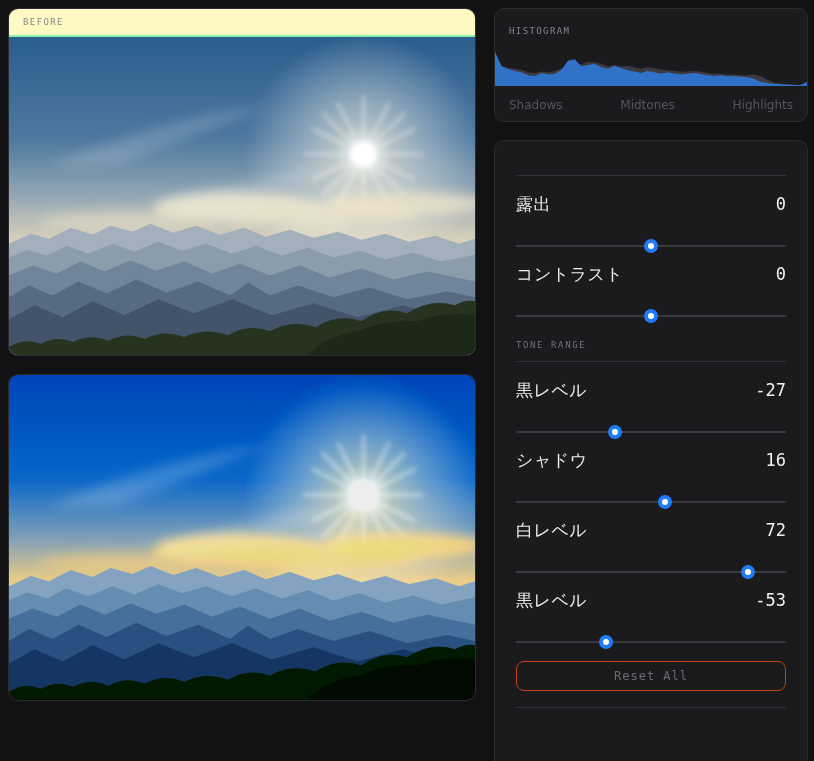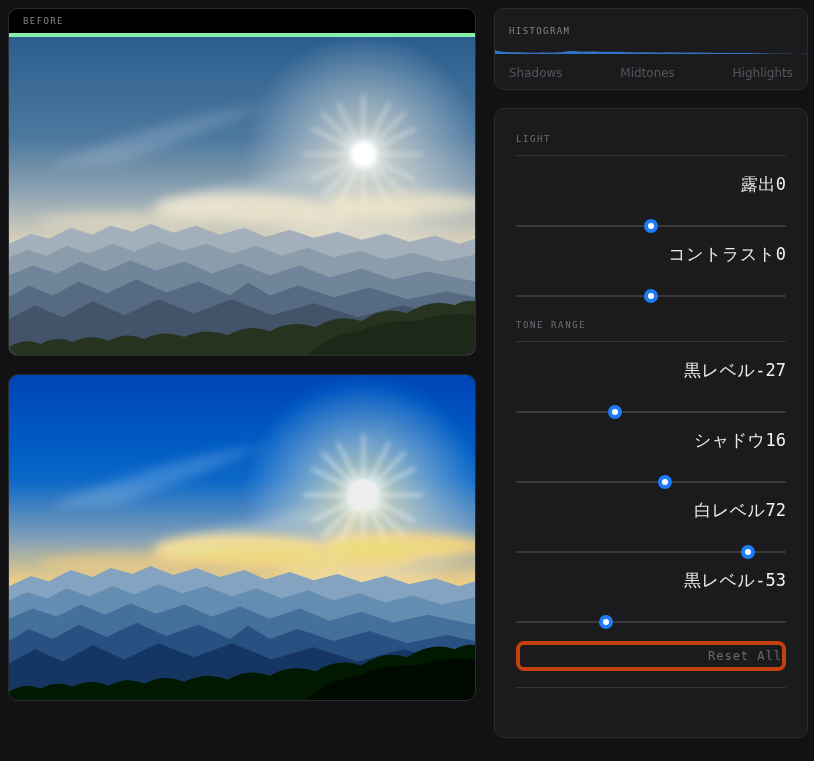--- a/index.html
+++ b/index.html
@@ -17,85 +17,85 @@
     background:#1b1b1d;
     border:1px solid #2c2c2f;
     border-radius:10px;
     overflow:hidden;
   }
 
   
   .img-panel { margin-bottom:18px; }
   .img-panel-header {
     height:28px; display:flex; align-items:center; gap:10px;
-    padding:0 14px; background:#000000; border-bottom:4px solid #86efac;
+    padding:0 14px; background:#fef9c3; border-bottom:2px solid #86efac;
   }
   .panel-title {
     font-family:"DejaVu Sans Mono", monospace;
     font-size:9px; letter-spacing:1.4px; color:#86868b; text-transform:uppercase;
   }
   .edited-badge {
     width:10px; height:21px; border-radius:4px; background:#ef9315;
     position:relative;
   }
   .edited-badge::after {
     content:""; position:absolute; left:1px; right:1px; top:9px; height:2px;
     background:#fff; border-radius:1px;
   }
   .scene-wrap { display:block; line-height:0; }
   .scene-before { height:318px; }
   .scene-after  { height:325px; }
   .scene-before svg, .scene-after svg { width:100%; height:100%; display:block; }
   .scene-after svg { filter:saturate(1.6) contrast(1.25) brightness(0.93); }
 
   
-  .hist-panel { height:82px; display:flex; flex-direction:column;gap:8px; }
+  .hist-panel { height:114px; display:flex; flex-direction:column;gap:8px; }
   .hist-header { padding:10px 14px 4px; }
   .hist-chart { flex:1; position:relative; }
   .hist-chart svg { position:absolute; inset:0; width:100%; height:100%; }
   .hist-labels {
     display:flex; justify-content:space-between; padding:4px 14px 9px;
     font-size:12px; color:#55555b;text-align:right;
   }
 
   
   .controls-panel { margin-top:18px; padding:24px 21px 20px; min-height:630px; }
   .section-header { margin-top:16px; }
   .section-header:first-child { margin-top:0; }
   .section-title {
     font-family:"DejaVu Sans Mono", monospace;
     font-size:9px; letter-spacing:1.6px; color:#717176; text-transform:uppercase;
     height:12px; line-height:12px;
   }
   .section-divider { border:none; border-top:1px solid #333337; margin:10px 0 16px; }
 
   .label-row {
-    display:flex; justify-content:flex-end; align-items:center;
+    display:flex; justify-content:space-between; align-items:center;
     height:24px; margin-bottom:23px;
   }
   .slider-label { font-size:17px; color:#ececee; letter-spacing:0.5px; }
   .slider-value {
     font-family:"DejaVu Sans Mono", monospace;
     font-size:17px; color:#f2f2f3;
   }
   .track-row { position:relative; height:14px; margin-bottom:9px; cursor:pointer; }
   .track-row::before {
     content:""; position:absolute; left:0; right:0; top:6px; height:2px;
     background:#3a3a3e; border-radius:1px;
   }
   .thumb {
     position:absolute; top:0; width:14px; height:14px; border-radius:50%;
     background:#ffffff; border:4px solid #1f7cf6; cursor:grab;
   }
 
   .reset-btn {
     display:block; width:100%; height:30px; margin-top:12px;
-    background:transparent; border:4px solid #c2410c; border-radius:8px;
+    background:transparent; border:1px solid #c2410c; border-radius:8px;
     font-family:"DejaVu Sans Mono", monospace; font-size:12px; letter-spacing:1px;
-    color:#6a6a70; cursor:pointer;text-align:right;
+    color:#6a6a70; cursor:pointer;
   }
   .bottom-divider { border:none; border-top:1px solid #333337; margin-top:16px; }
 </style>
 </head>
 <body>
 
 <div class="layout">
 
   <div class="col-left">
 
@@ -233,21 +233,20 @@
       <div class="hist-labels">
         <span>Shadows</span>
         <span>Midtones</span>
         <span>Highlights</span>
       </div>
     </div>
 
     <div class="panel controls-panel">
 
       <div class="section-header">
-        <div class="section-title">LIGHT</div>
         <hr class="section-divider">
       </div>
 
       <div class="slider-row">
         <div class="label-row">
           <span class="slider-label">露出</span>
           <span class="slider-value">0</span>
         </div>
         <div class="track-row">
           <div class="thumb" style="left: calc(50% - 7px);"></div>

